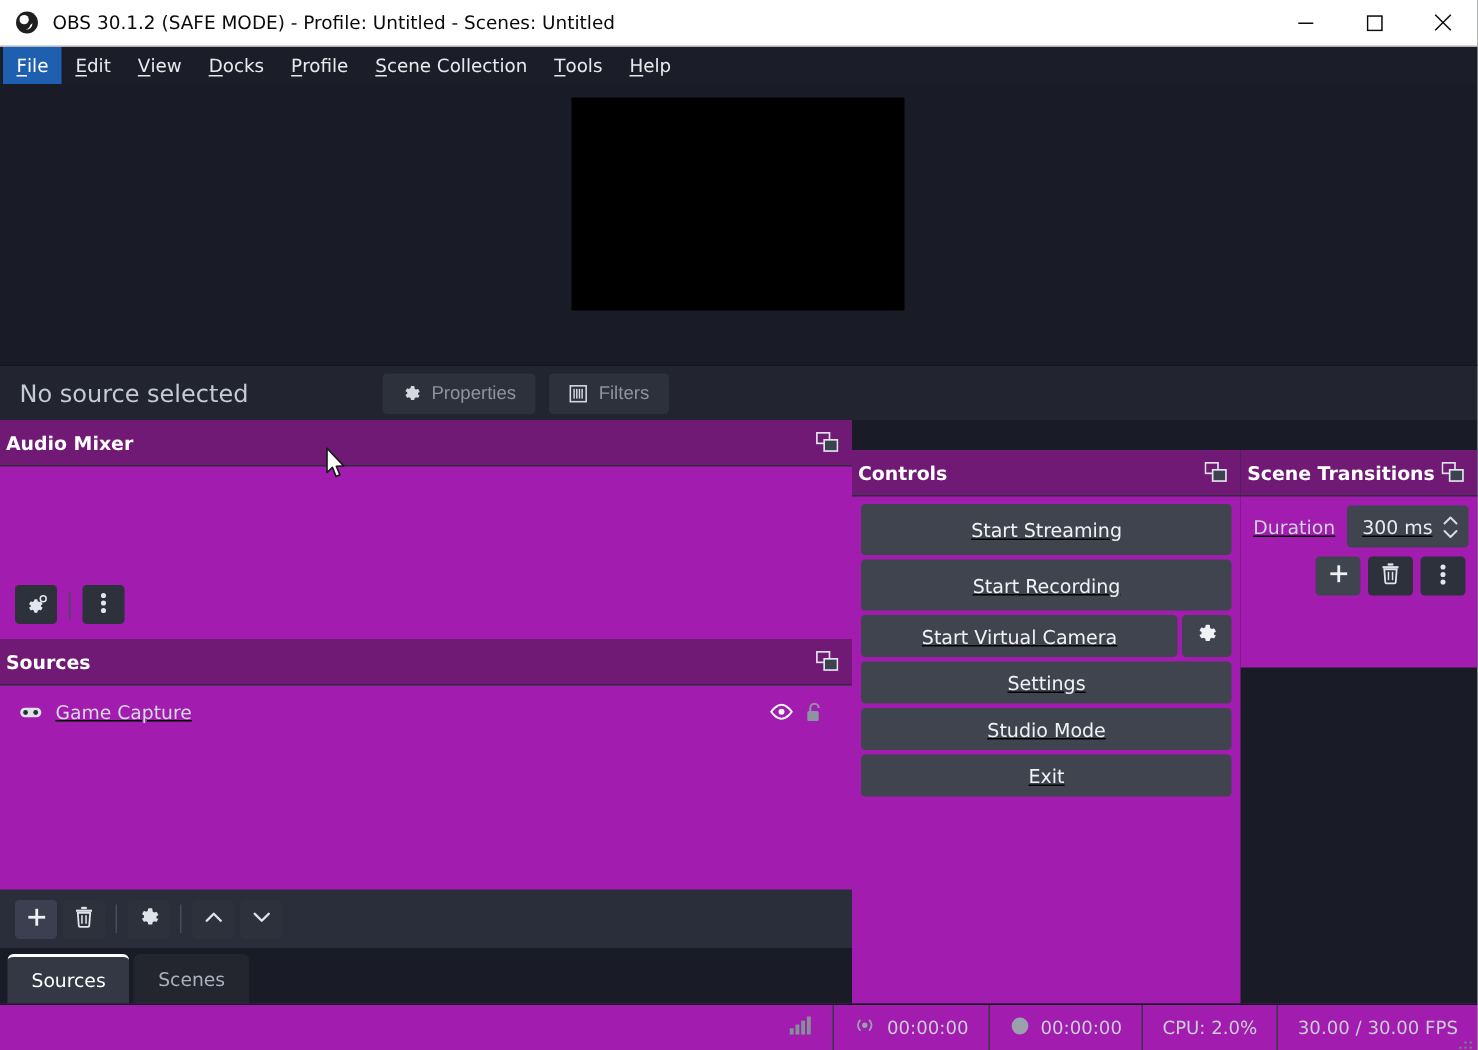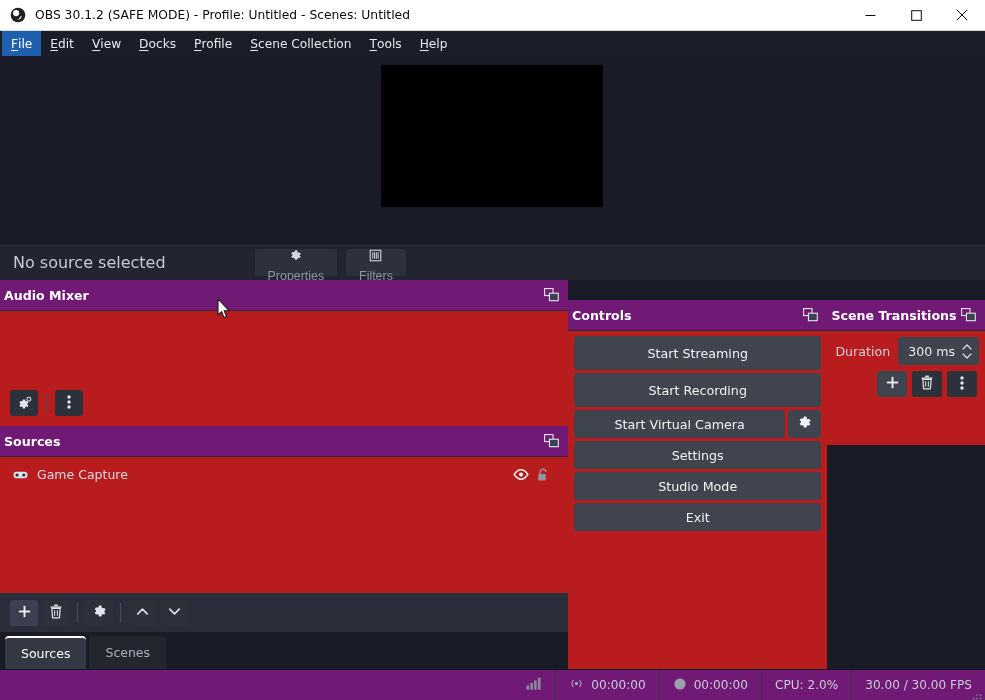--- a/index.html
+++ b/index.html
@@ -83,21 +83,20 @@
     white-space: nowrap;
   }
   .sbtn {
     display: flex; align-items: center; gap: 7px;
     height: 27px; padding: 0 13px;
     background: #2d313c;
     border: none; border-radius: 3px;
     font-size: 12.4px; color: #8e93a0;
     cursor: default; white-space: nowrap;
     margin-right: 9px;
-    flex-direction: column;
   }
   .sbtn svg { display: block; flex: none; }
 
   
   .docks { flex: 1; display: flex; min-height: 0; background: #191c27; }
   .col-left  { width: 568px; display: flex; flex-direction: column; min-height: 0; }
   .col-right { width: 417px; display: flex; flex-direction: row; min-height: 0; margin-top: 20px; }
 
   .panel { display: flex; flex-direction: column; min-height: 0; }
   .panel-head {
@@ -105,21 +104,21 @@
     background: #701a75;
     display: flex; align-items: center;
     padding: 0 9px 0 4px;
     border-bottom: 1px solid #2b2f3b;
   }
   .panel-title {
     font-size: 12.6px; font-weight: bold; color: #ffffff;
     flex: 1; white-space: nowrap;
   }
   .undock { width: 16px; height: 16px; display: flex; align-items: center; justify-content: center; cursor: default; }
-  .panel-body { flex: 1; background: #b91c1c; min-height: 0; position: relative; display: flex; flex-direction: column; }
+  .panel-body { flex: 1; background: #a21caf; min-height: 0; position: relative; display: flex; flex-direction: column; text-decoration: underline; }
 
   
   .mixer { height: 146px; }
   .mixer-body { justify-content: flex-end; }
   .mixer-tools { display: flex; align-items: center; gap: 5px; padding: 0 0 10px 10px; }
   .tool {
     width: 28px; height: 26px;
     display: flex; align-items: center; justify-content: center;
     background: #2d313c; border: none; border-radius: 3px; cursor: default;
   }
@@ -204,21 +203,21 @@
   .trbtn {
     width: 30px; height: 26px;
     display: flex; align-items: center; justify-content: center;
     background: #2d313c; border: none; border-radius: 3px; cursor: default;
   }
   .trbtn.lit { background: #40444f; }
 
   
   .statusbar {
     height: 31px; min-height: 31px;
-    background: #701a75;
+    background: #a21caf;
     display: flex; align-items: stretch; justify-content: flex-end;
     position: relative;
     border-top: 1px solid #14161f;
   }
   .st-cell {
     display: flex; align-items: center; gap: 7px;
     padding: 0 13px;
     font-size: 12.1px; color: #c9cdd7;
     border-left: 1px solid #343844;
     white-space: nowrap;

